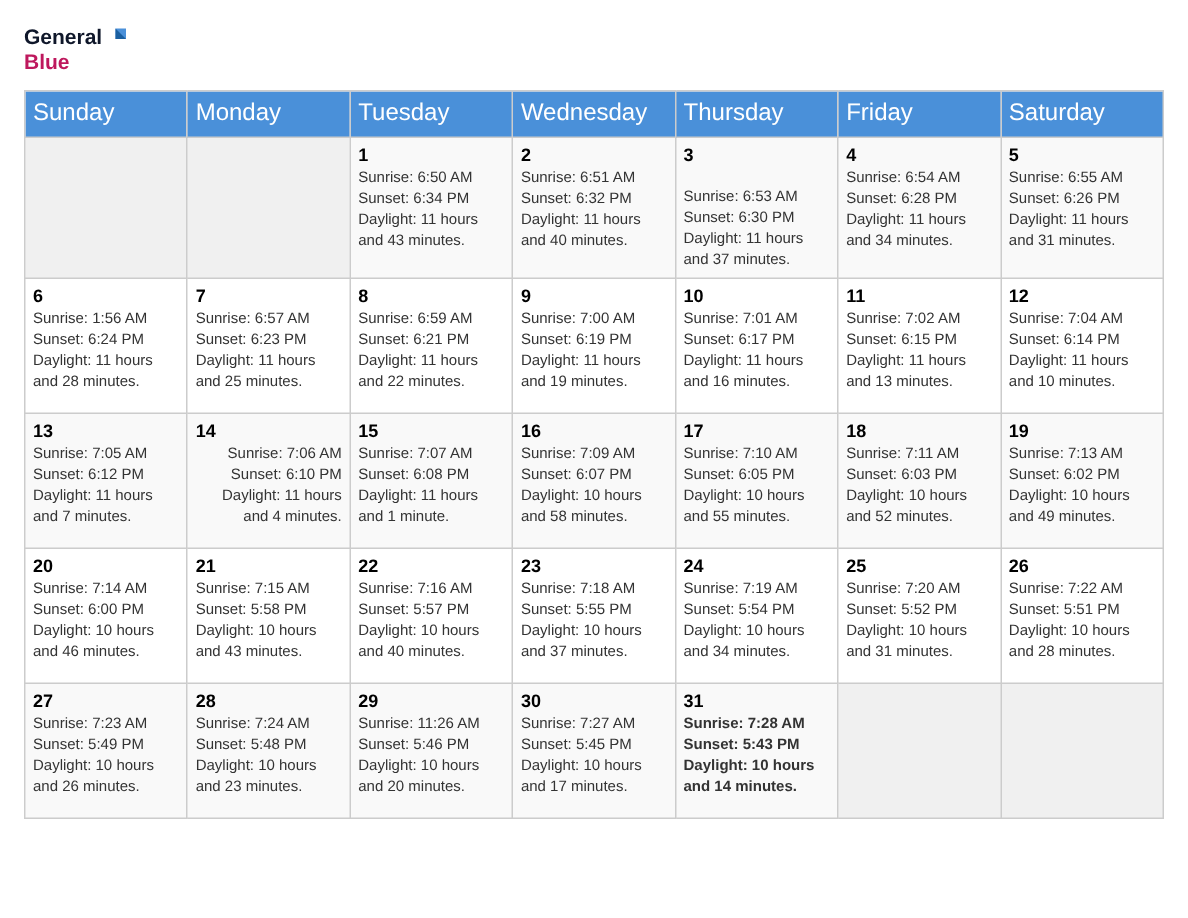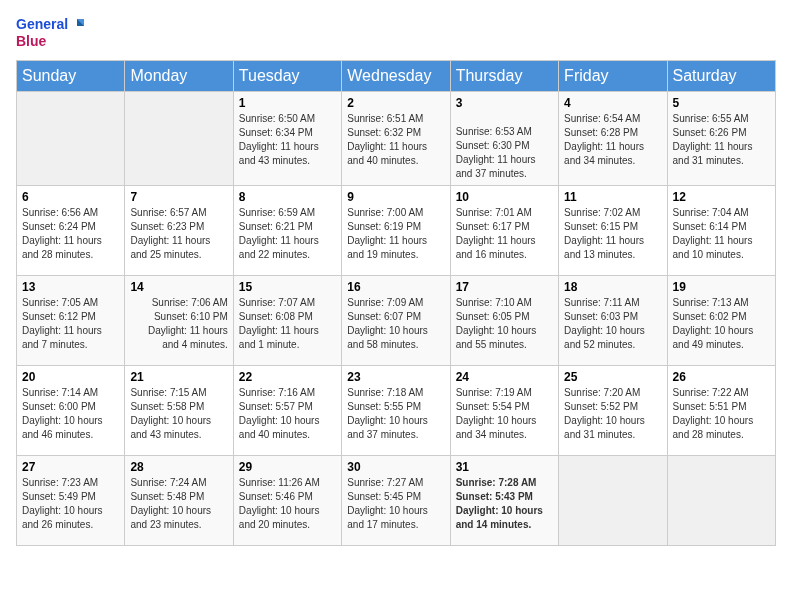--- a/index.html
+++ b/index.html
@@ -75,21 +75,21 @@
     .empty-cell {
       background-color: #f0f0f0 !important;
     }
   </style>
 </head>
 <body>
 
 <div class="header-area">
   <div class="logo">
   <div style="font-size:14px; font-weight:bold; line-height:1.2;">
-    <span style="color:#1d4ed8;">General</span><svg width="16" height="16" viewBox="0 0 16 16" style="vertical-align:middle;">
+    <span style="color:#0f172a;">General</span><svg width="16" height="16" viewBox="0 0 16 16" style="vertical-align:middle;">
           <polygon points="9,2 16,2 16,9 9,9" fill="#4a90d9"></polygon>
           <polygon points="9,2 16,9 9,9" fill="#1a5fa0"></polygon>
         </svg><br>
     <span style="color:#be185d;">Blue</span>
   </div>
 </div>
   <div class="title-area">
     <div class="main-title"></div>
     <div class="subtitle"></div>
   </div>
@@ -138,21 +138,21 @@
         <td>
           <span class="day-number">5</span>
           <div class="day-info" style="white-space: pre-line;">Sunrise: 6:55 AM
 Sunset: 6:26 PM
 Daylight: 11 hours and 31 minutes.</div>
         </td>
       </tr>
       <tr>
         <td>
           <span class="day-number">6</span>
-          <div class="day-info" style="white-space: pre-line;">Sunrise: 6:56 AM
+          <div class="day-info" style="white-space: pre-line;">Sunrise: 1:56 AM
 Sunset: 6:24 PM
 Daylight: 11 hours and 28 minutes.</div>
         </td>
         <td>
           <span class="day-number">7</span>
           <div class="day-info" style="white-space: pre-line;">Sunrise: 6:57 AM
 Sunset: 6:23 PM
 Daylight: 11 hours and 25 minutes.</div>
         </td>
         <td>

